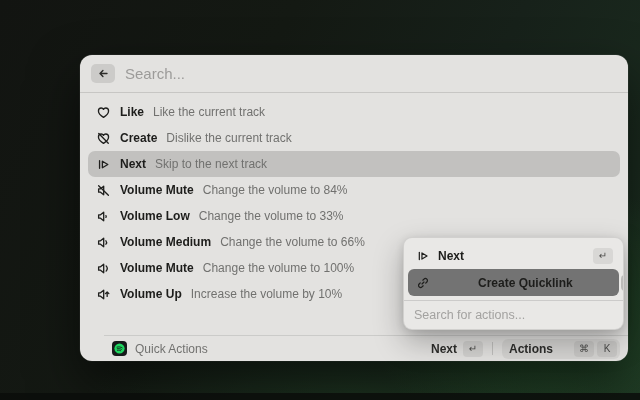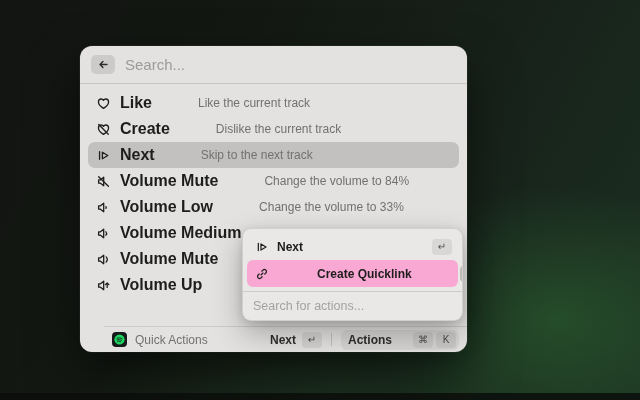--- a/index.html
+++ b/index.html
@@ -12,21 +12,21 @@
       radial-gradient(42% 48% at 87% 80%, rgba(46,104,52,0.55), rgba(46,104,52,0) 70%),
       radial-gradient(60% 35% at 55% 100%, rgba(36,70,38,0.45), rgba(36,70,38,0) 70%),
       linear-gradient(118deg, #121411 0%, #141913 35%, #17211a 62%, #1a2a1e 85%, #1d3322 100%);
   }
   .screen::after {
     content:""; position:absolute; left:0; right:0; bottom:0; height:7px;
     background:#0b0d0b; opacity:.85;
   }
 
   .window {
-    position: absolute; left: 80px; top: 46px; width: 387px; height: 306px;
+    position: absolute; left: 80px; top: 55px; width: 548px; height: 306px;
     background: #e3e2e0; border-radius: 12px;
     box-shadow: 0 22px 50px rgba(0,0,0,0.55), 0 0 0 0.5px rgba(255,255,255,0.12);
     display: flex; flex-direction: column;
   }
 
   
   .searchbar { height: 37px; flex: 0 0 37px; display:flex; align-items:center; padding: 0 11px; gap: 10px; }
   .back-btn {
     width: 24px; height: 19px; border-radius: 5px; background: #cccbc9;
     display:flex; align-items:center; justify-content:center; color:#2c2c2a; flex:0 0 auto;
@@ -41,36 +41,36 @@
 
   
   .list { flex:1; padding: 6px 8px; overflow:hidden; }
   .row {
     height: 26px; display:flex; align-items:center; gap: 9px;
     padding: 0 8px; border-radius: 7px;
   }
   .row.selected { background:#c2c1bf; }
   .row .icon { width:15px; height:15px; color:#1f1f1d; flex:0 0 auto; display:flex; }
   .row .icon svg { width:15px; height:15px; }
-  .row .title { font-size:16px; font-weight:bold; color:#1d1d1b; white-space:nowrap; }
-  .row .subtitle { font-size:12px; color:#71716f; white-space:nowrap;margin-left:37px; }
+  .row .title { font-size:12px; font-weight:bold; color:#1d1d1b; white-space:nowrap; }
+  .row .subtitle { font-size:12px; color:#71716f; white-space:nowrap; }
 
   
   .popup {
     position:absolute; right:4px; bottom:31px; width:221px;
     background:#e9e8e6; border:1px solid rgba(0,0,0,0.10); border-radius:9px;
     box-shadow: 0 12px 30px rgba(0,0,0,0.28), 0 2px 8px rgba(0,0,0,0.12);
     overflow:hidden; z-index:5;
   }
   .popup-list { padding:4px; }
   .popup-row {
     height:27px; display:flex; align-items:center; gap:8px;
     padding:0 6px 0 8px; border-radius:6px;
   }
-  .popup-row.selected { background:#f9a8d4;gap:48px; }
+  .popup-row.selected { background:#737373;gap:48px; }
   .popup-row .icon { width:14px; height:14px; color:#1f1f1d; display:flex; flex:0 0 auto; }
   .popup-row .icon svg { width:14px; height:14px; }
   .popup-row .label { font-size:12px; font-weight:bold; color:#1d1d1b; flex:1; white-space:nowrap; }
   .keys { display:flex; gap:3px; }
   .kbd {
     min-width:20px; height:16px; padding:0 4px; border-radius:4px;
     background:#d8d7d5; color:#4c4c4a; font-size:10px;
     display:flex; align-items:center; justify-content:center;
   }
   .popup-row.selected .kbd { background:#bcbbb9; }

